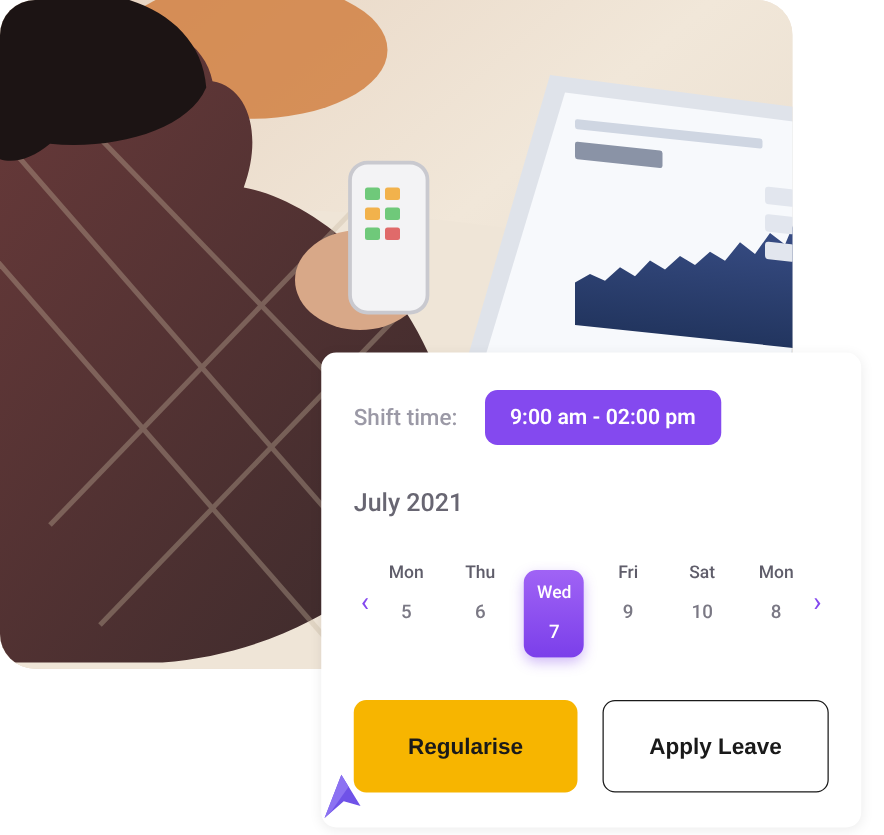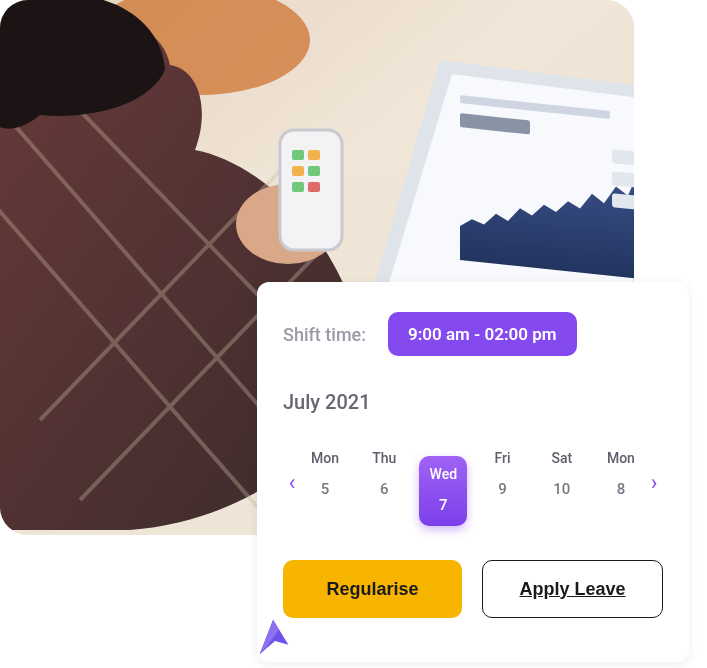--- a/index.html
+++ b/index.html
@@ -99,32 +99,32 @@
   }
   .day.selected .dname, .day.selected .dnum { color: #ffffff; }
 
   .actions {
     margin-top: 34px;
     display: flex;
     gap: 20px;
   }
   .btn {
     flex: 1;
-    height: 58px;
+    height: 74px;
     border-radius: 10px;
     font-size: 18px;
     font-weight: 600;
     display: flex;
     align-items: center;
     justify-content: center;
     cursor: pointer;
     border: none;
   }
   .btn-primary { background: #f7b500; color: #1a1a1a; }
-  .btn-outline { background: #ffffff; color: #1a1a1a; border: 1.6px solid #1a1a1a; text-decoration: underline; }
+  .btn-outline { background: #ffffff; color: #1a1a1a; border: 1.6px solid #1a1a1a; }
 
   .cursor-pointer {
     position: absolute;
     top: 616px;
     left: 252px;
     width: 46px;
     height: 46px;
   }
 </style>
 </head>

